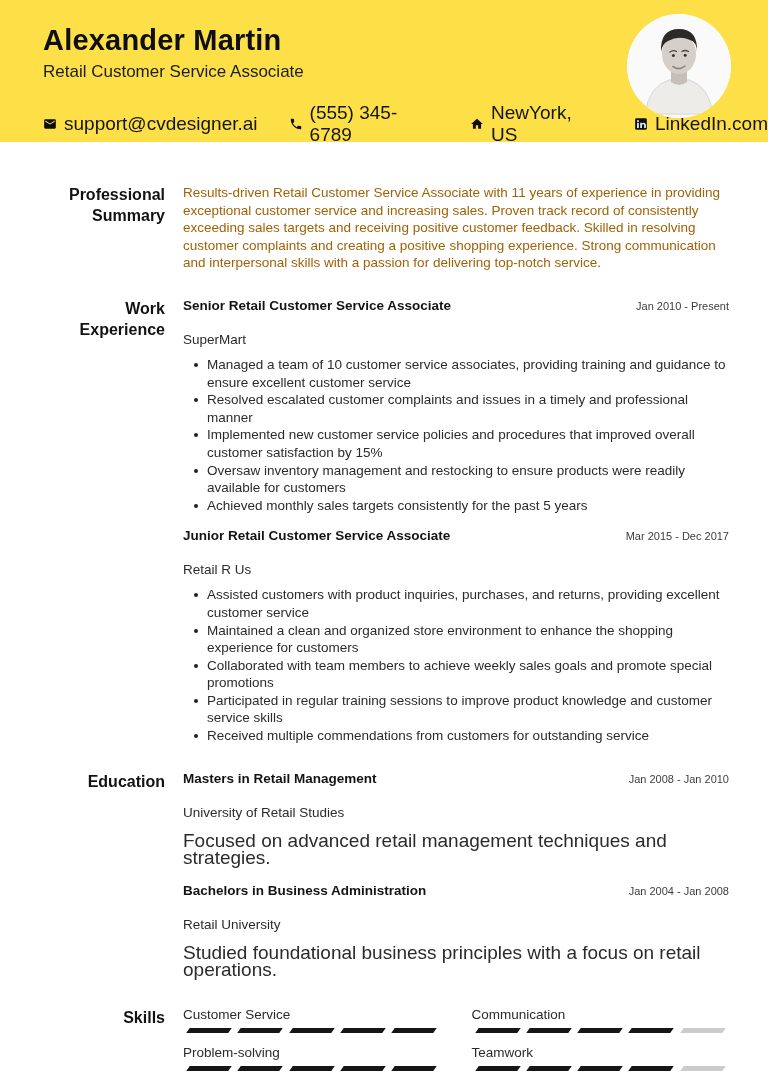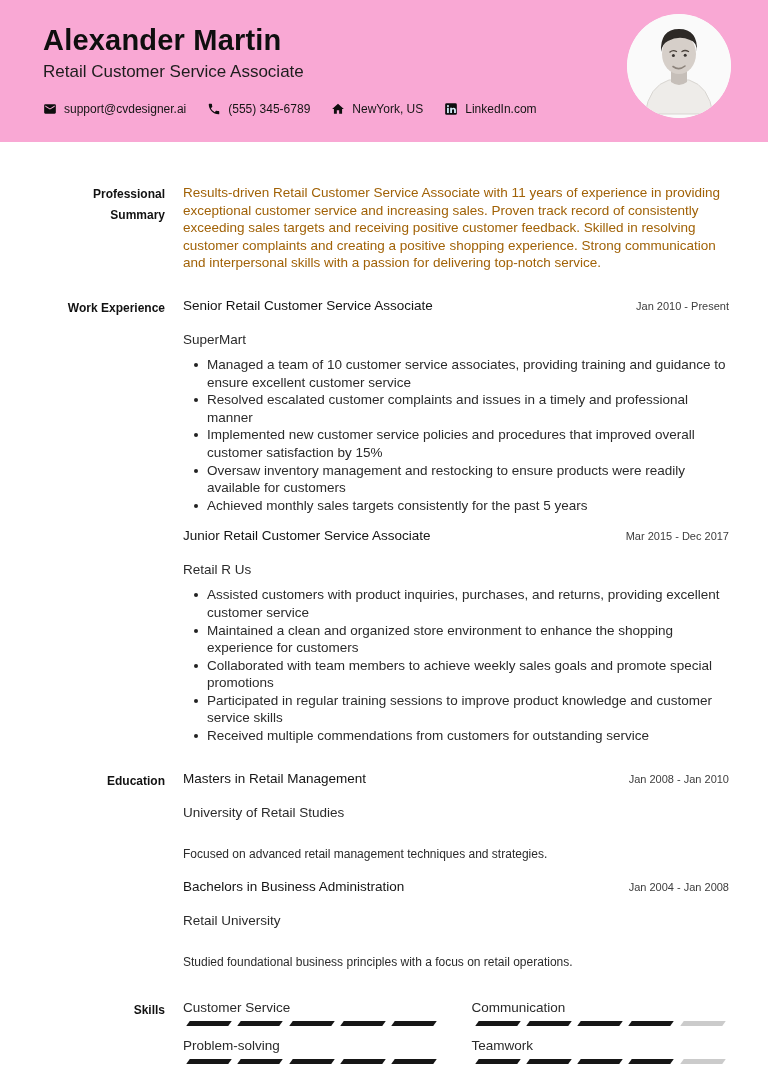--- a/index.html
+++ b/index.html
@@ -2,50 +2,50 @@
 <html><head>
 <meta charset="utf-8">
 <style>
   * { box-sizing: border-box; }
   html,body { margin:0; padding:0; }
   body {
     width:768px; height:1078px; background:#ffffff; overflow:hidden;
     font-family:"Liberation Sans", sans-serif; color:#2b2b2b;
   }
   
-  .header { position:relative; height:142px; background:#f9a8d4; padding:24px 0 0 43px; }
+  .header { position:relative; height:142px; background:#fde047; padding:24px 0 0 43px; }
   .name { margin:0; font-size:29px; line-height:33px; font-weight:700; color:#0f0f0f; letter-spacing:.2px; }
   .role { margin-top:5px; font-size:17px; color:#1d1d1d; }
-  .contacts { display:flex; align-items:center; gap:21px; margin-top:20px; font-size:12px; color:#151515; }
+  .contacts { display:flex; align-items:center; gap:31px; margin-top:20px; font-size:19px; color:#151515; }
   .contact { display:flex; align-items:center; gap:7px; }
   .contact svg { width:14px; height:14px; fill:#0e0e0e; flex:0 0 auto; }
   .photo { position:absolute; top:14px; right:37px; width:104px; height:104px;
            border-radius:50%; overflow:hidden; background:#fbfbfb; }
   .photo svg { width:100%; height:100%; display:block; }
   
   .section { display:grid; grid-template-columns:125px 546px; column-gap:18px; padding-left:40px; }
-  .sec-label { text-align:right; font-weight:700; font-size:12px; line-height:21px; color:#121212; }
+  .sec-label { text-align:right; font-weight:700; font-size:16px; line-height:21px; color:#121212; }
   .sec-summary { margin-top:42px; }
   .sec-exp     { margin-top:26px; }
   .sec-edu     { margin-top:26px; }
   .sec-skills  { margin-top:28px; }
   .summary-text { font-size:13.5px; line-height:17.6px; color:#a16207; }
   
   .job + .job { margin-top:14px; }
   .rowline { display:flex; justify-content:space-between; align-items:baseline; }
-  .item-title { font-size:13.5px; font-weight:400; color:#141414; }
+  .item-title { font-size:13.5px; font-weight:700; color:#141414; }
   .date { font-size:11px; color:#3d3d3d; white-space:nowrap; margin-left:12px; }
   .subline { margin-top:19px; font-size:13.5px; color:#2b2b2b; }
   ul.bullets { list-style:none; margin:9px 0 0 0; padding-left:24px; }
   ul.bullets li { position:relative; font-size:13.5px; line-height:17.6px; color:#2b2b2b; }
   ul.bullets li::before { content:""; position:absolute; left:-13px; top:7px;
     width:4px; height:4px; border-radius:50%; background:#222; }
   
   .degree + .degree { margin-top:16px; }
-  .deg-desc { margin-top:26px; font-size:12px; line-height:17.6px; }
+  .deg-desc { margin-top:12px; font-size:19px; line-height:17.6px; }
   
   .skills-grid { display:flex; gap:31px; }
   .skills-col { width:258px; display:flex; flex-direction:column; }
   .skill { margin-bottom:12px; }
   .skill-name { font-size:13.5px; color:#2b2b2b; }
   .skill-bar { display:flex; gap:9px; margin-top:6px; padding:0 5px; }
   .seg { flex:1; height:5px; transform:skewX(-35deg); }
   .seg.filled { background:#161616; }
   .seg.empty  { background:#cbcbcb; }
 </style>

